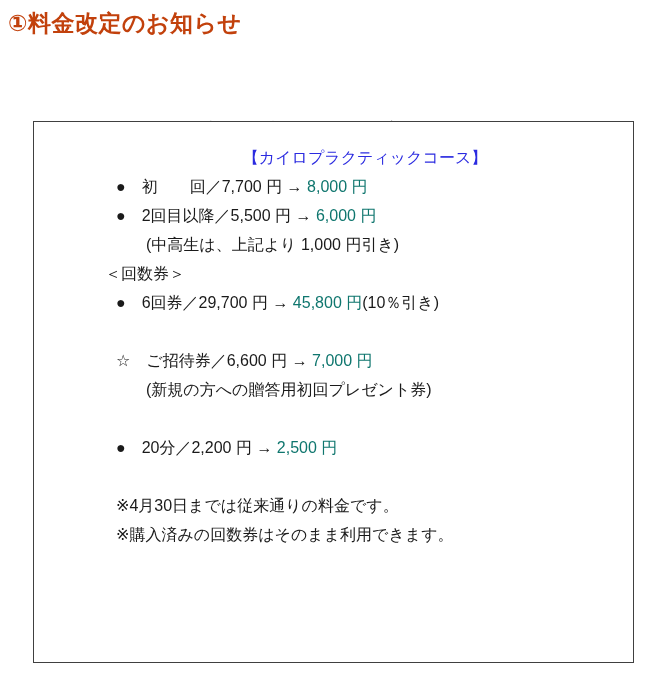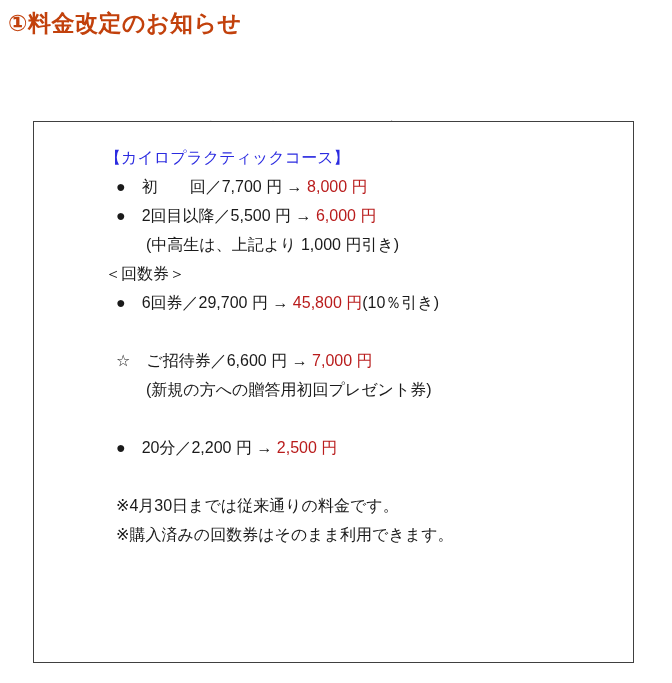--- a/index.html
+++ b/index.html
@@ -44,22 +44,22 @@
     background: #ffffff;
   }
   .row {
     font-size: 16px;
     line-height: 29px;
     height: 29px;
     white-space: pre;
   }
   .row.bullet { padding-left: 11px; }
   .row.note   { padding-left: 41px; }
-  .heading    { color: #2b2be0; }
-  .new-price  { color: #b91c1c; }
+  .heading    { color: #2b2be0; text-align: center; }
+  .new-price  { color: #0f766e; }
   .spacer     { height: 29px; }
 </style>
 </head>
 <body>
 
 <h1 class="page-title">①料金改定のお知らせ</h1>
 
 <div class="intro">
   <div><span class="red-ul">5月1日より</span><span>、料金を下記のとおりに改定させていただきます。</span></div>
   <div>物価高の折、大変心苦しくはありますが、ご理解のほど宜しくお願い致します。</div>

